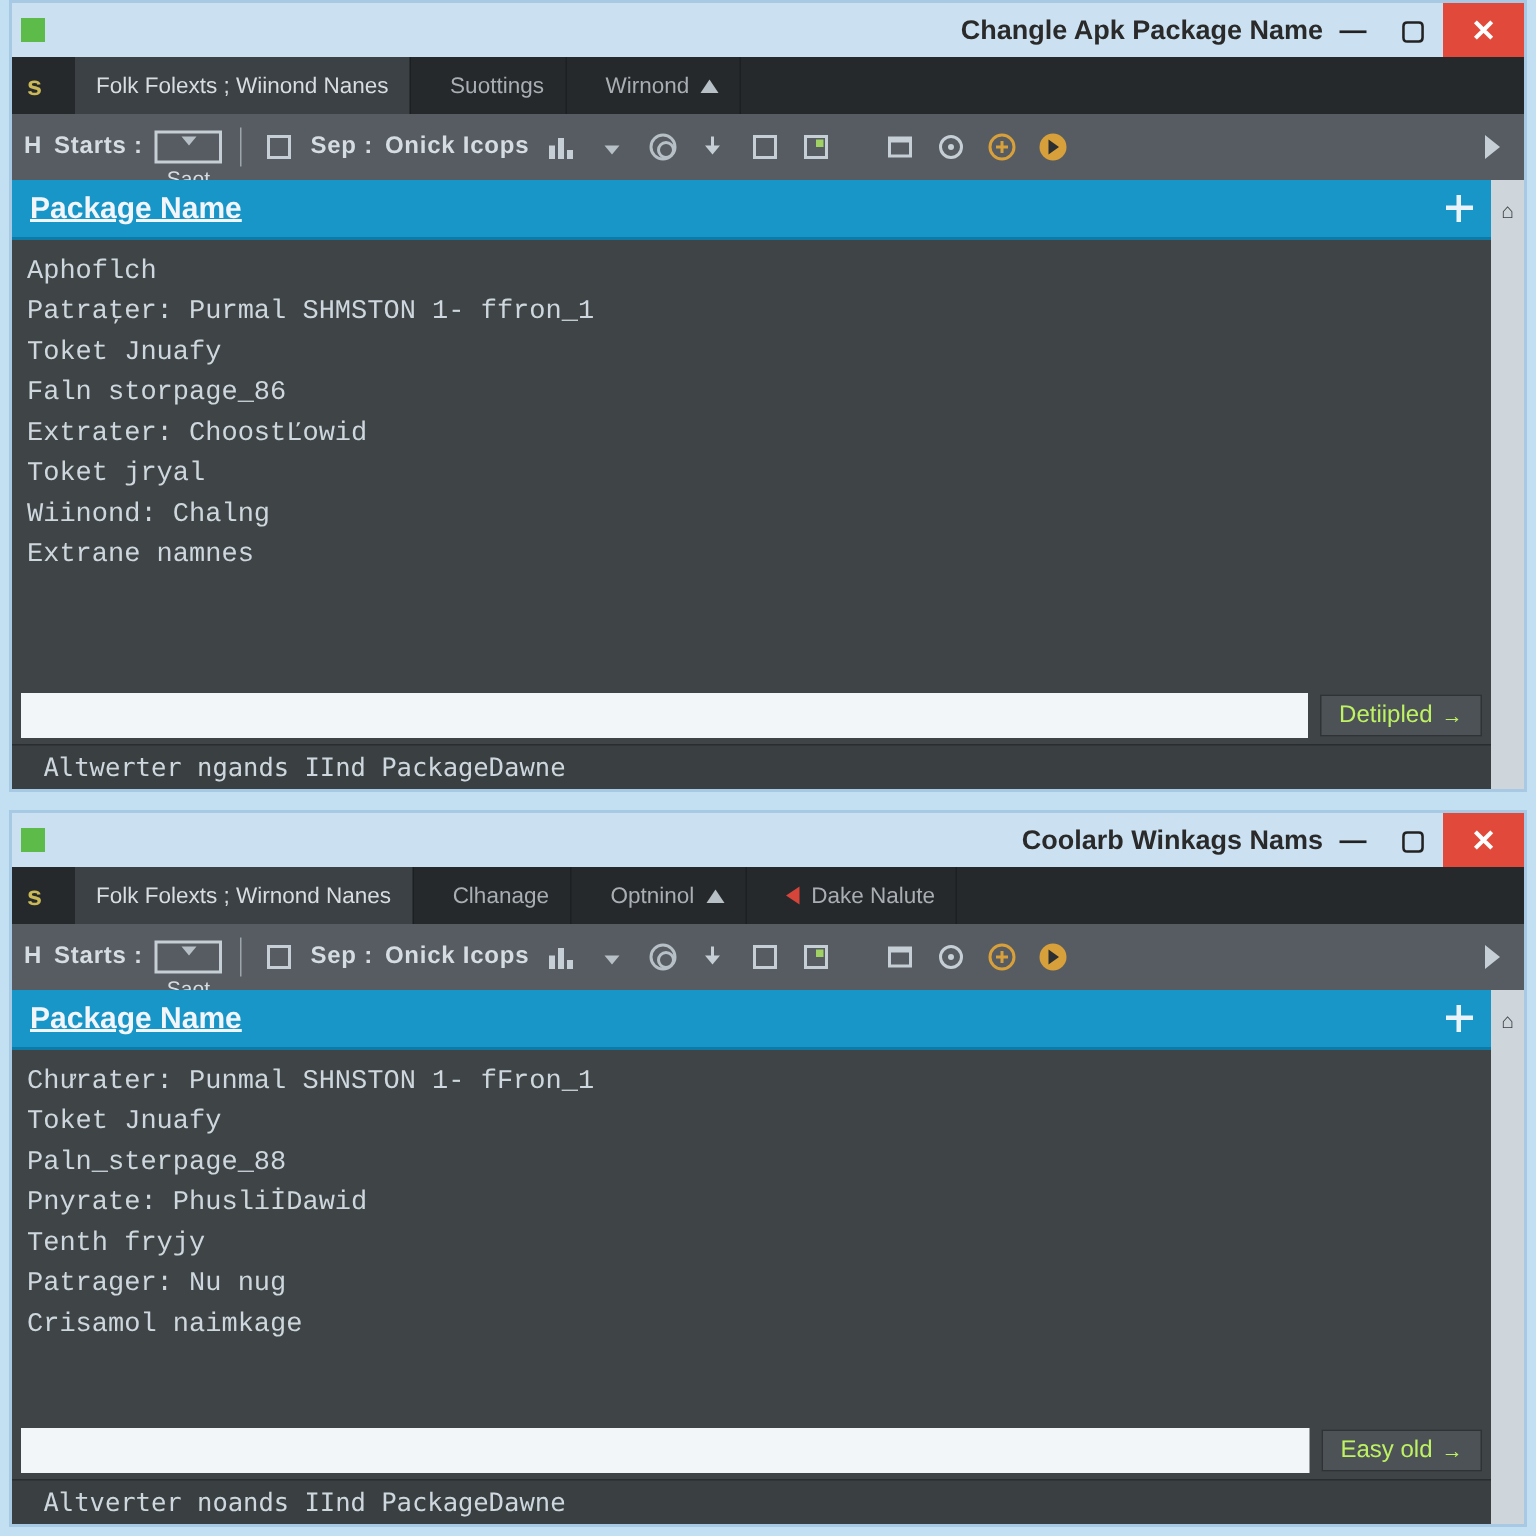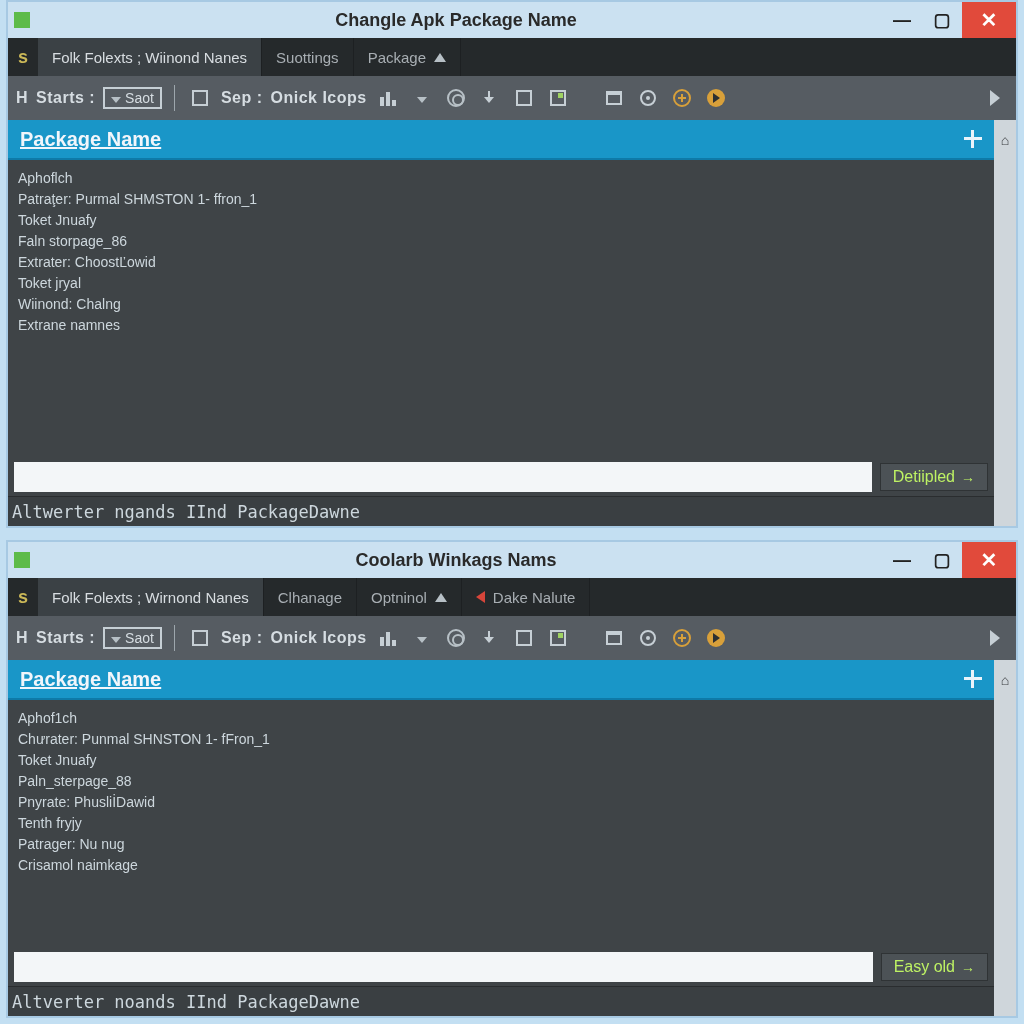--- a/index.html
+++ b/index.html
@@ -26,21 +26,21 @@
   align-items: center;
   position: relative;
 }
 .titlebar .icon-app {
   width: 16px; height: 16px;
   background: #5dbb4a;
   margin-left: 6px;
 }
 .titlebar .title {
   flex: 1;
-  text-align: center;
+  text-align: right;
   font-size: 18px;
   font-weight: 600;
   color: #2a2a2a;
 }
 .winbtns { display: flex; height: 100%; }
 .winbtn {
   width: 40px; height: 100%;
   display: flex; align-items: center; justify-content: center;
   font-size: 18px; font-weight: 800;
   color: #222;
@@ -56,39 +56,40 @@
   width: 30px;
   display: flex; align-items: center; justify-content: center;
   color: #cbb858; font-weight: 800; font-size: 18px;
 }
 .tab {
   padding: 16px 14px;
   display: flex; align-items: center;
   color: #a8aeb3; font-size: 15px;
   border-right: 1px solid #1d2022;
   gap: 8px;
+  margin-left: 12px;
 }
 .tab.active { background: #3b4145; color: #d8dde1; }
 .tri-up { width: 0; height: 0; border-left: 6px solid transparent; border-right: 6px solid transparent; border-bottom: 9px solid #b7c0c6; }
 .tri-left-red { width: 0; height: 0; border-top: 6px solid transparent; border-bottom: 6px solid transparent; border-right: 9px solid #d6453a; }
 .toolbar {
   background: #565c62;
   height: 44px;
   display: flex;
   align-items: center;
   padding: 0 8px;
   color: #d6dde2;
   gap: 8px;
 }
 .toolbar .tb-text { font-size: 16px; font-weight: 600; letter-spacing: .5px; }
 .tb-sep { width: 1px; height: 26px; background: #9da6ac; margin: 0 4px; }
 .tb-btn { width: 26px; height: 26px; display: flex; align-items: center; justify-content: center; }
 .tb-chip {
   border: 2px solid #c6cfd5; height: 22px; padding: 0 6px;
-  display: flex; align-items: center; font-size: 14px;
+  display: flex; align-items: center; font-size: 14px; flex-direction: column;
 }
 .tb-right { margin-left: auto; display:flex; gap:8px; align-items:center; }
 .ic { display:inline-block; }
 .ic-box { width:16px; height:16px; border:2px solid #c6cfd5; }
 .ic-box-dot { width:16px; height:16px; border:2px solid #c6cfd5; position:relative; }
 .ic-box-dot::after { content:""; position:absolute; right:1px; top:1px; width:5px; height:5px; background:#9fd262; }
 .ic-circle-dot { width:16px; height:16px; border:2px solid #c6cfd5; border-radius:50%; position:relative; }
 .ic-circle-dot::after { content:""; position:absolute; left:4px; top:4px; width:4px; height:4px; background:#c6cfd5; border-radius:50%; }
 .ic-plus { width:18px; height:18px; border:2px solid #d8a03a; border-radius:50%; position:relative; }
 .ic-plus::before, .ic-plus::after { content:""; position:absolute; background:#d8a03a; }
@@ -135,22 +136,22 @@
 }
 .panel-header .drag::before, .panel-header .drag::after {
   content:""; position:absolute; background:#eaf3fa;
 }
 .panel-header .drag::before { left:0; right:0; top:7px; height:3px; }
 .panel-header .drag::after { top:0; bottom:0; left:7px; width:3px; }
 .code {
   flex: 1;
   background: #3f4447;
   color: #cdd7dd;
-  font-family: Liberation Sans, sans-serif;
-  font-size: 14px;
+  font-family: Liberation Mono, monospace;
+  font-size: 18px;
   padding: 8px 10px 0 10px;
   line-height: 1.5;
   overflow: hidden;
 }
 .code .line { white-space: pre; }
 .input-row {
   height: 38px;
   background: #3f4447;
   display: flex; align-items: center;
   padding: 0 6px; gap: 8px;
@@ -170,21 +171,21 @@
 }
 .btn .arr { font-size: 14px; }
 .status {
   height: 30px;
   background: #3a3f42;
   border-top: 1px solid #2a2d2f;
   color: #cdd7dd;
   font-family: Consolas, monospace;
   font-size: 17px;
   display: flex; align-items: center;
-  padding: 0 4px;
+  padding: 0 21px;
 }
 </style>
 </head>
 <body>
 
 <div class="window top">
   <div class="titlebar">
     <span class="icon-app"></span>
     <span class="title">Changle Apk Package Name</span>
     <div class="winbtns">
@@ -196,21 +197,21 @@
 
   <div class="tabstrip">
     <div class="brand">s</div>
     <div class="tab active">
         <span>Folk Folexts ; Wiinond Nanes</span>
       </div>
     <div class="tab">
         <span>Suottings</span>
       </div>
     <div class="tab">
-        <span>Package</span>
+        <span>Wirnond</span>
         <span class="tri-up"></span>
       </div>
   </div>
 
   <div class="toolbar">
     <span class="tb-text">H</span>
     <span class="tb-text">Starts :</span>
     <span class="tb-chip"><span class="ic-dropdown-tri"></span>&nbsp;<span>Saot</span></span>
     <span class="tb-sep"></span>
     <span class="tb-btn">
@@ -370,21 +371,20 @@
       </span>
   </div>
 
   <div class="content">
     <div class="main">
       <div class="panel-header">
         <span class="ttl">Package Name</span>
         <span class="drag"></span>
       </div>
       <div class="code">
-        <div class="line">Aphof1ch</div>
         <div class="line">Chưrater: Punmal SHNSTON 1- fFron_1</div>
         <div class="line">Toket Jnuafy</div>
         <div class="line">Paln_sterpage_88</div>
         <div class="line">Pnyrate: PhusliİDawid</div>
         <div class="line">Tenth fryjy</div>
         <div class="line">Patrager: Nu nug</div>
         <div class="line">Crisamol naimkage</div>
       </div>
       <div class="input-row">
         <input class="txt" style="">

